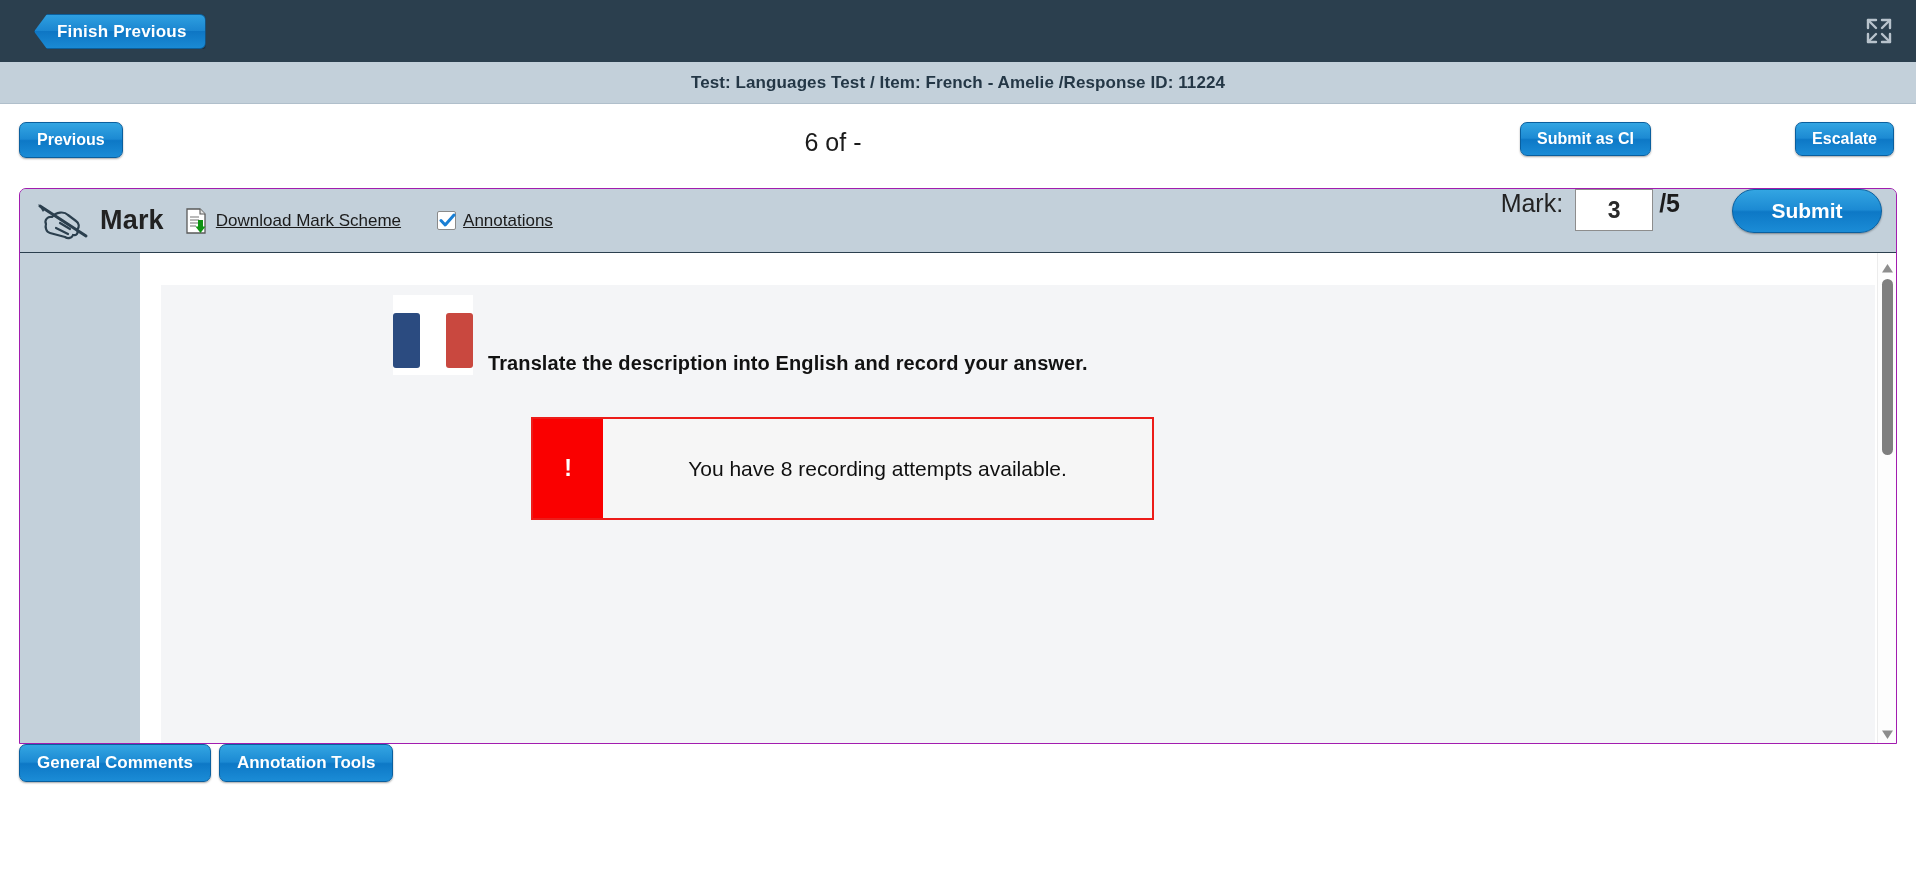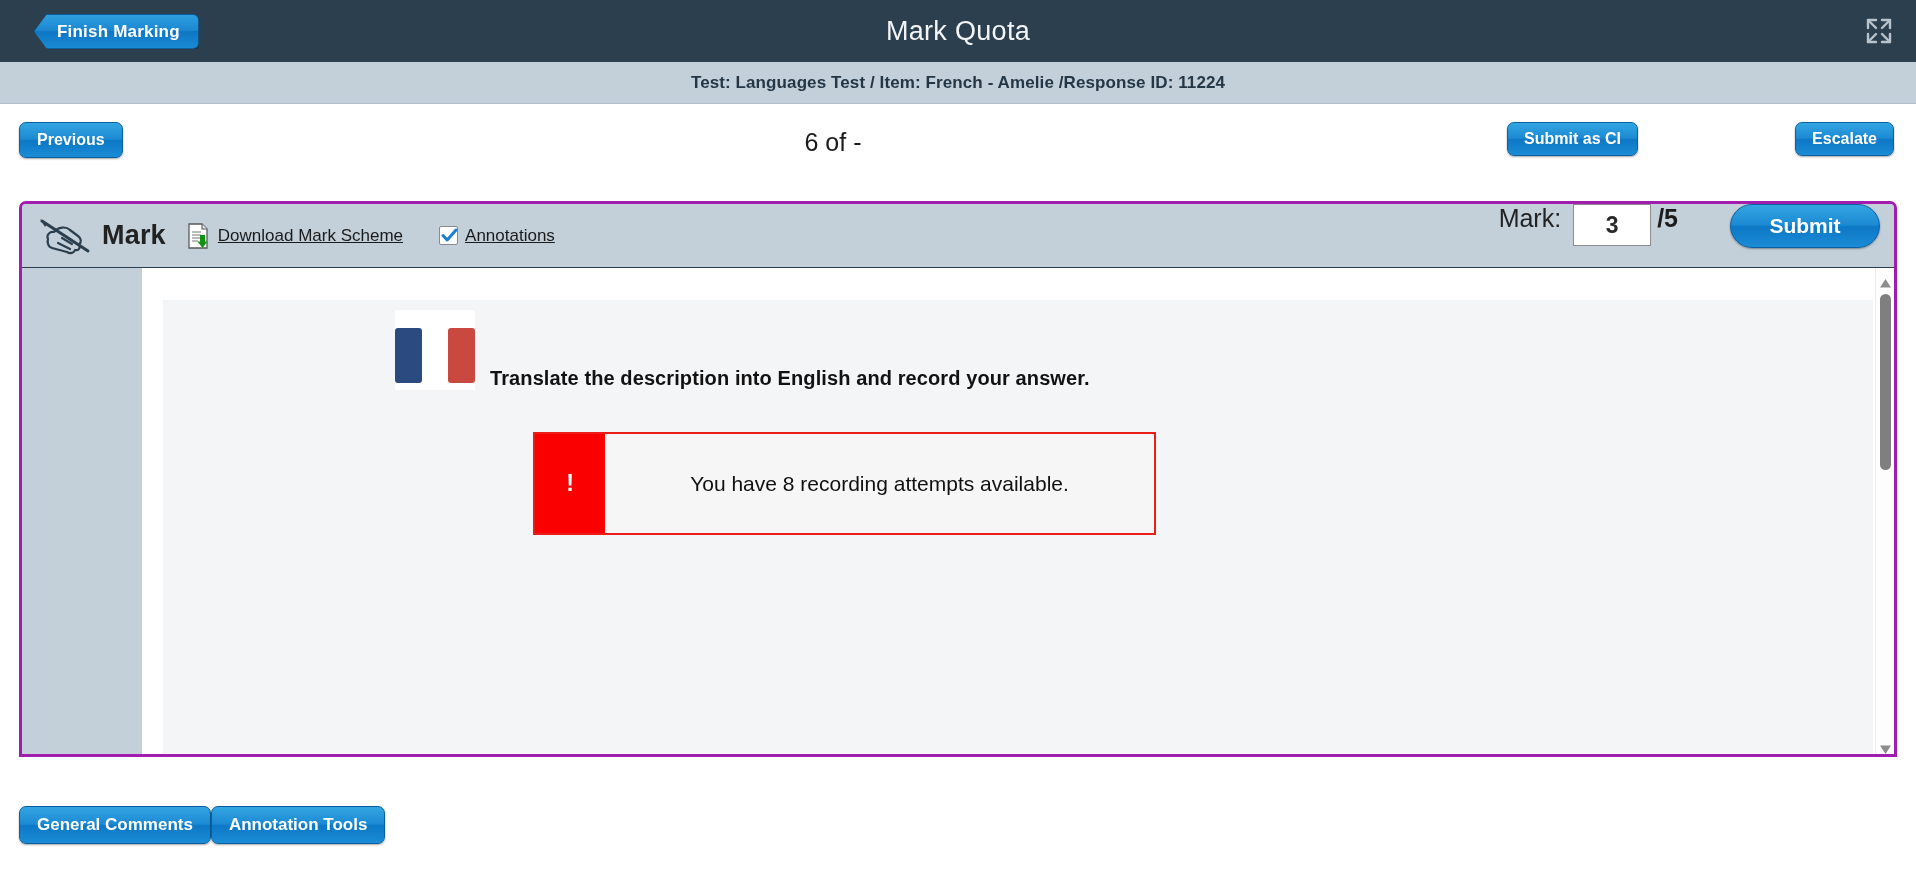--- a/index.html
+++ b/index.html
@@ -111,39 +111,39 @@
     left: 0; right: 0;
     top: 24px;
     text-align: center;
     font-size: 25px;
     font-weight: normal;
     color: #1b1b1b;
     padding-right: 250px;
   }
   .btn-submit-ci {
     position: absolute;
-    right: 278px;
+    right: 265px;
     top: 18px;
     height: 34px;
     padding: 0 16px;
     font-size: 16px;
   }
   .btn-escalate {
     position: absolute;
     right: 22px;
     top: 18px;
     height: 34px;
     padding: 0 16px;
     font-size: 16px;
   }
 
   
   .mark-panel {
-    margin: 13px 19px;
-    border: 3px solid #a21caf;
+    margin: 0 19px;
+    border: 1px solid #a21caf;
     border-radius: 7px 7px 0 0;
     background: #c3d0da;
     overflow: hidden;
     height: 556px;
     position: relative;
   }
   .mark-toolbar {
     height: 64px;
     background: #c3d0da;
     display: flex;
@@ -344,39 +344,38 @@
     background: #7f7f7f;
     border-radius: 6px;
     cursor: pointer;
   }
 
   
   .bottombar {
     height: 74px;
     background: #ffffff;
     display: flex;
-    align-items: flex-end;
+    align-items: flex-start;
     padding-left: 19px;
-    gap: 0;
+    gap: 8px;
   }
   .btn-bottom {
     height: 38px;
     padding: 0 17px;
     font-size: 17px;
     border-radius: 7px;
   }
 </style>
 </head>
 <body>
 
 <div class="topbar">
   <div class="finish-marking">
-    <span>Finish Marking</span>
-  </div>
-  <div class="topbar-title">Mark Quota</div>
+    <span>Finish Previous</span>
+  </div>
   <div class="fullscreen-icon">
     <svg width="30" height="30" viewBox="0 0 30 30" aria-hidden="true">
       <g fill="none" stroke="#ccd6de" stroke-width="2.4" stroke-linecap="round" stroke-linejoin="round">
         <path d="M12 4 H4 V12"></path>
           <path d="M4 4 L12 12"></path>
         <path d="M18 4 H26 V12"></path>
           <path d="M26 4 L18 12"></path>
         <path d="M12 26 H4 V18"></path>
           <path d="M4 26 L12 18"></path>
         <path d="M18 26 H26 V18"></path>

